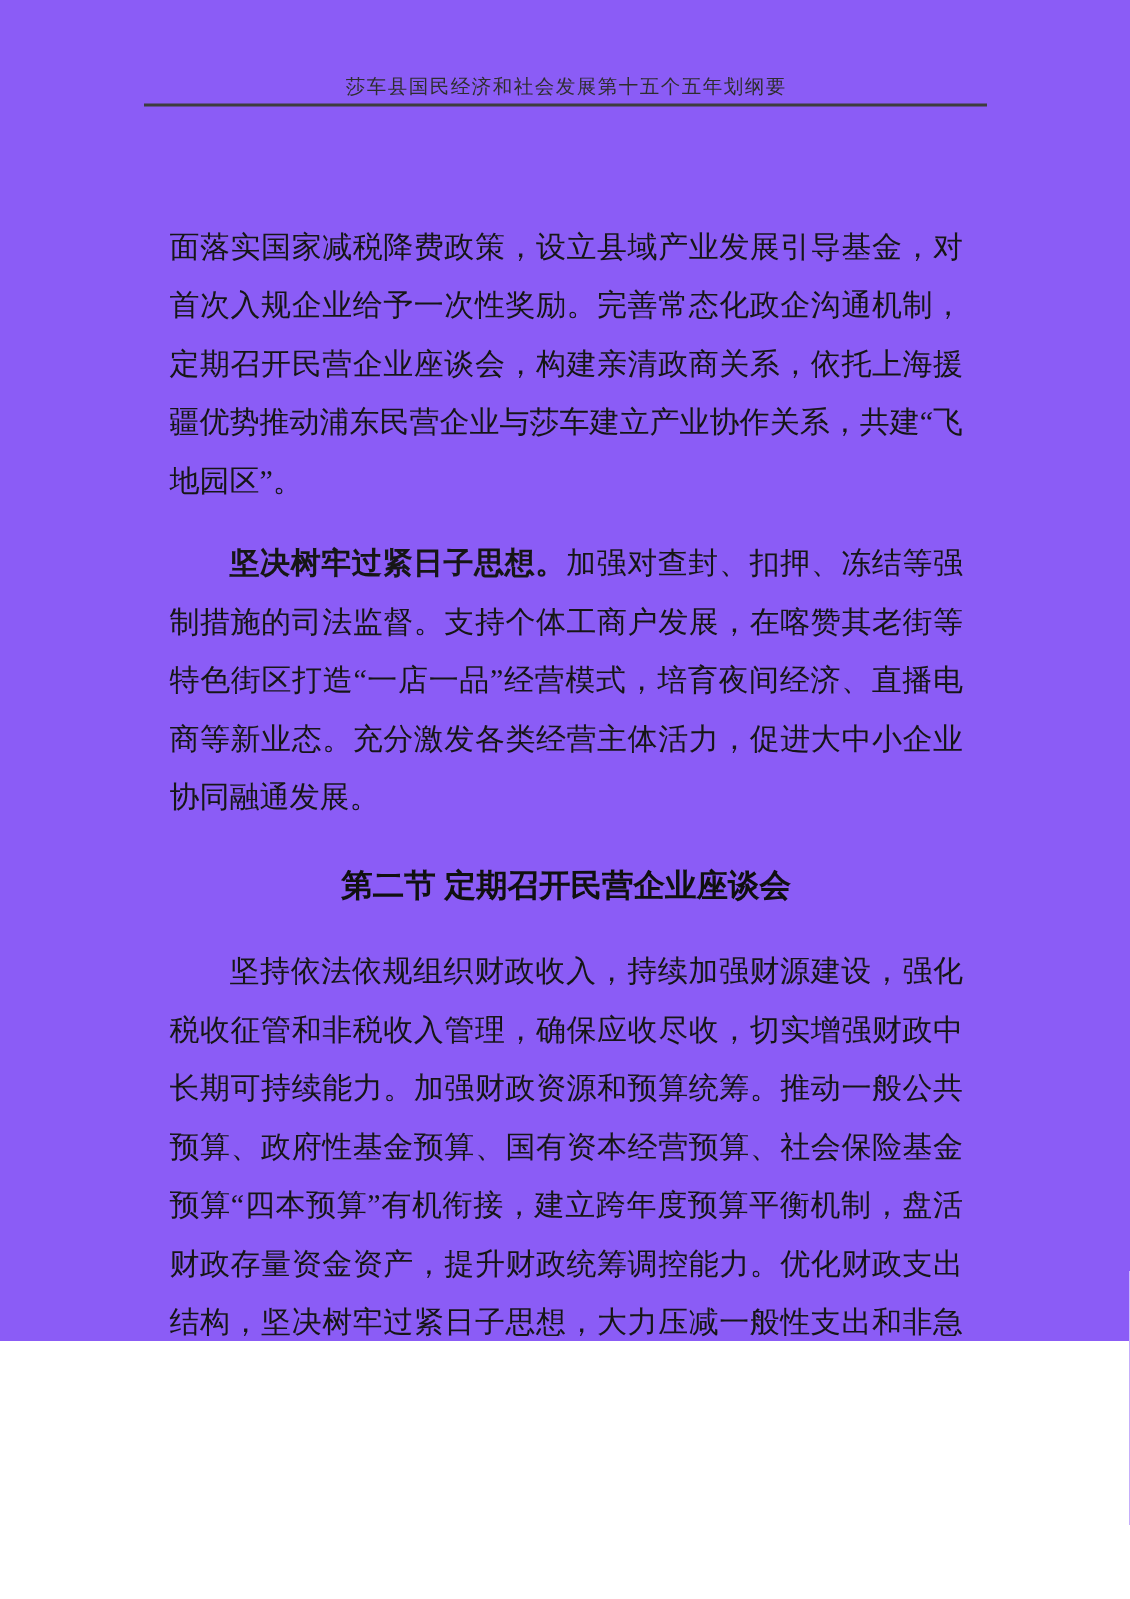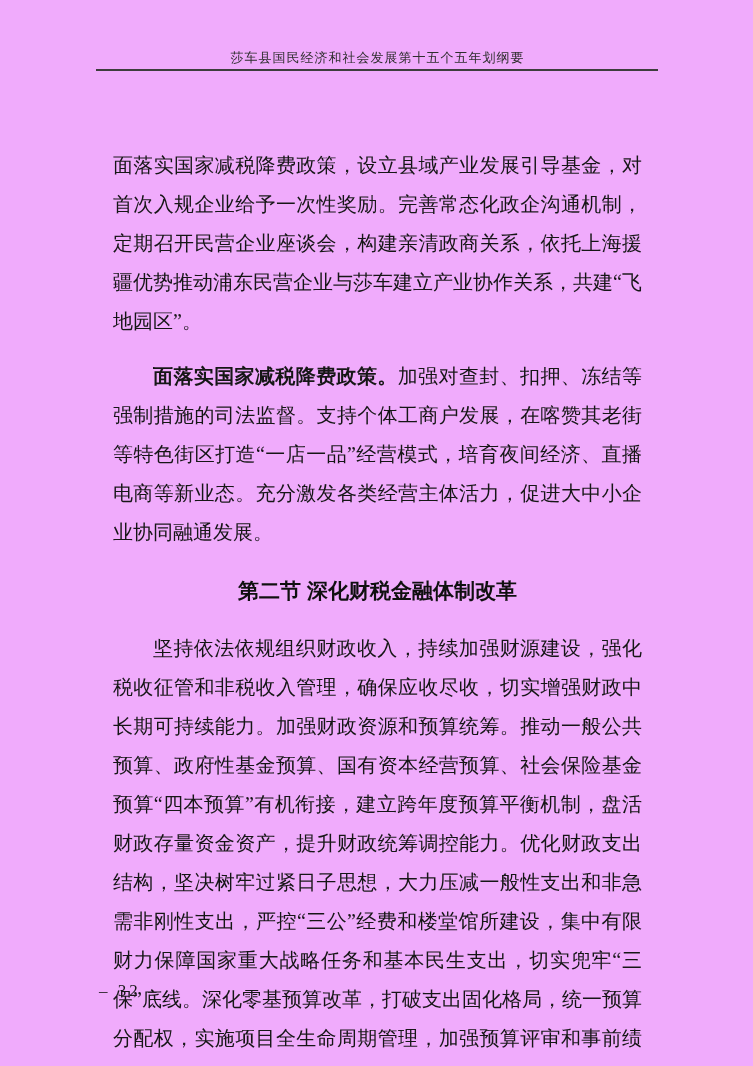--- a/index.html
+++ b/index.html
@@ -3,22 +3,22 @@
 <meta charset="utf-8">
 <style>
   html, body {
     margin: 0;
     padding: 0;
     background: #ffffff;
   }
   .page {
     position: relative;
     width: 753px;
-    height: 1066px;
-    background: #f0abfc;
+    height: 894px;
+    background: #8b5cf6;
     overflow: hidden;
     font-family: "Liberation Serif", "DejaVu Serif", serif;
     color: #141414;
   }
   .running-header {
     position: absolute;
     top: 49px;
     left: 97px;
     width: 561px;
     text-align: center;
@@ -85,23 +85,23 @@
 <div class="page">
 
   <div class="running-header">莎车县国民经济和社会发展第十五个五年划纲要</div>
 
   <div class="header-rule"></div>
 
   <div class="content">
 
     <p>面落实国家减税降费政策，设立县域产业发展引导基金，对首次入规企业给予一次性奖励。完善常态化政企沟通机制，定期召开民营企业座谈会，构建亲清政商关系，依托上海援疆优势推动浦东民营企业与莎车建立产业协作关系，共建“飞地园区”。</p>
 
-    <p class="indent"><span class="para-lead">面落实国家减税降费政策。</span><span>加强对查封、扣押、冻结等强制措施的司法监督。支持个体工商户发展，在喀赞其老街等特色街区打造“一店一品”经营模式，培育夜间经济、直播电商等新业态。充分激发各类经营主体活力，促进大中小企业协同融通发展。</span></p>
+    <p class="indent"><span class="para-lead">坚决树牢过紧日子思想。</span><span>加强对查封、扣押、冻结等强制措施的司法监督。支持个体工商户发展，在喀赞其老街等特色街区打造“一店一品”经营模式，培育夜间经济、直播电商等新业态。充分激发各类经营主体活力，促进大中小企业协同融通发展。</span></p>
 
-    <h2 class="section-heading">第二节 深化财税金融体制改革</h2>
+    <h2 class="section-heading">第二节 定期召开民营企业座谈会</h2>
 
     <p class="indent">坚持依法依规组织财政收入，持续加强财源建设，强化税收征管和非税收入管理，确保应收尽收，切实增强财政中长期可持续能力。加强财政资源和预算统筹。推动一般公共预算、政府性基金预算、国有资本经营预算、社会保险基金预算“四本预算”有机衔接，建立跨年度预算平衡机制，盘活财政存量资金资产，提升财政统筹调控能力。优化财政支出结构，坚决树牢过紧日子思想，大力压减一般性支出和非急需非刚性支出，严控“三公”经费和楼堂馆所建设，集中有限财力保障国家重大战略任务和基本民生支出，切实兜牢“三保”底线。深化零基预算改革，打破支出固化格局，统一预算分配权，实施项目全生命周期管理，加强预算评审和事前绩效评估。全面深化预算绩效管理，将绩效理念深度融入预算编制、执行、监督全过程，强化绩效评价结果刚</p>
 
   </div>
 
   <div class="page-number">– 32 –</div>
 
 </div>
 
 </body></html>

